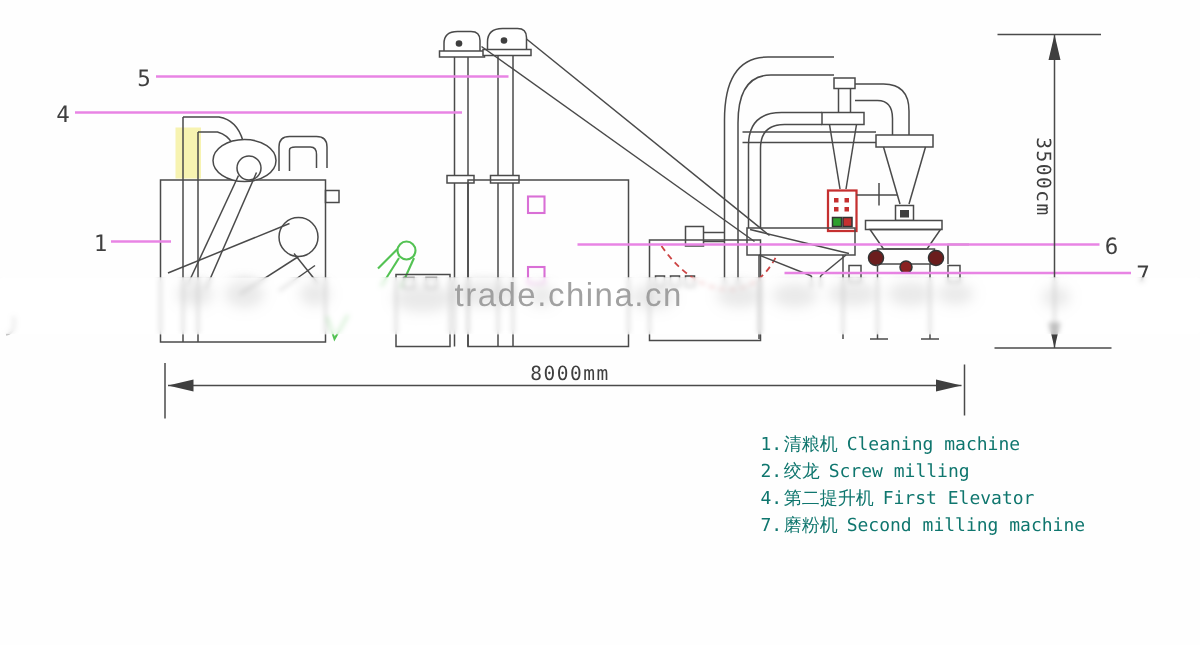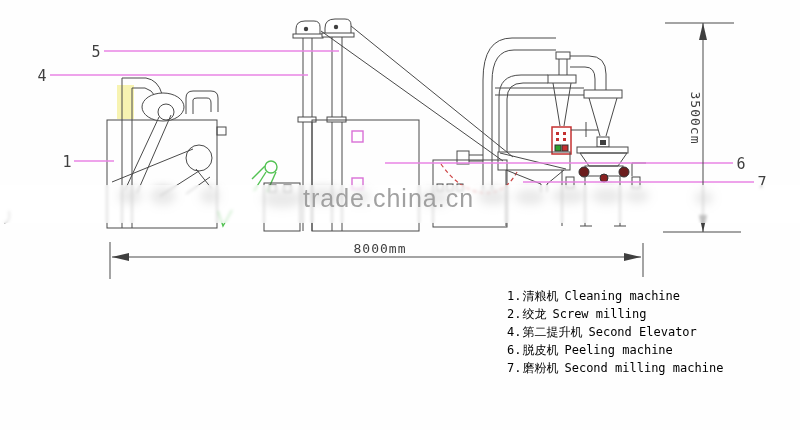--- a/index.html
+++ b/index.html
@@ -16,23 +16,23 @@
   svg .redln{stroke:#c53030;}
   svg .reddash{stroke:#cc4444;stroke-width:1.2;stroke-dasharray:4 3;}
   svg .ylw{fill:#f6f1a3;stroke:none;opacity:.85;}
   svg text{font-family:"DejaVu Sans Mono","Liberation Mono",monospace;fill:#3f3f3f;stroke:none;}
   .t15{font-size:15px;}
   .t13{font-size:13px;letter-spacing:1px;}
   .sm{position:absolute;background:rgba(105,105,105,.42);filter:blur(4px);border-radius:50%;}
   .fog{position:absolute;left:0;top:185px;width:800px;height:38px;
        background:rgba(255,255,255,.66);backdrop-filter:blur(1.6px);-webkit-backdrop-filter:blur(1.6px);}
   .wm{position:absolute;left:303px;top:184px;font-family:"Liberation Sans",sans-serif;
-      font-size:25px;color:#9a9a9a;letter-spacing:1px;opacity:.92;}
+      font-size:22px;color:#9a9a9a;letter-spacing:1px;opacity:.92;}
   .legend{position:absolute;left:507px;top:287px;font-family:"DejaVu Sans Mono","Liberation Mono",monospace;
-          font-size:12px;line-height:18px;color:#000000;white-space:nowrap;}
+          font-size:12px;line-height:18px;color:#0f766e;white-space:nowrap;}
   .legend .zh{margin:0 6px 0 1px;}
 </style>
 </head>
 <body>
 
 <div class="stage">
 
   <svg width="800" height="430" viewBox="0 0 800 430">
 
     <rect class="ylw" x="117" y="85" width="17" height="34"></rect>
@@ -219,18 +219,17 @@
   <div class="sm" style="left:592px;top:188px;width:30px;height:16px"></div>
   <div class="sm" style="left:625px;top:189px;width:24px;height:14px"></div>
   <div class="sm" style="left:695px;top:191px;width:18px;height:14px"></div>
 
   <div class="fog"></div>
   <div class="wm">trade.china.cn</div>
 
   <div class="legend">
     <div><span>1.</span><span class="zh">清粮机</span><span>Cleaning machine</span></div>
     <div><span>2.</span><span class="zh">绞龙</span><span>Screw milling</span></div>
-    <div><span>4.</span><span class="zh">第二提升机</span><span>Second Elevator</span></div>
-    <div><span>6.</span><span class="zh">脱皮机</span><span>Peeling machine</span></div>
+    <div><span>4.</span><span class="zh">第二提升机</span><span>First Elevator</span></div>
     <div><span>7.</span><span class="zh">磨粉机</span><span>Second milling machine</span></div>
   </div>
 
 </div>
 
 </body></html>

